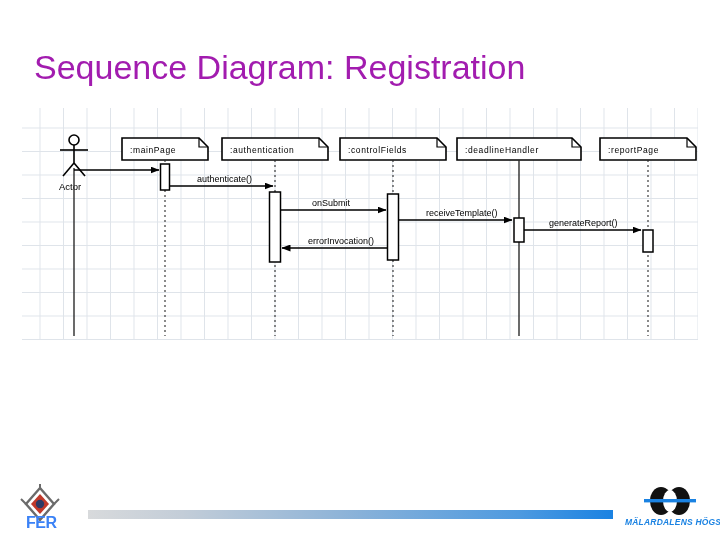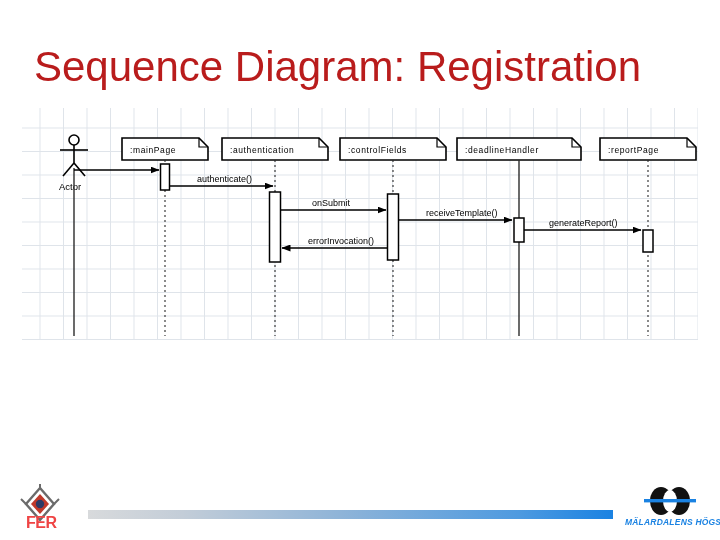--- a/index.html
+++ b/index.html
@@ -9,23 +9,23 @@
     font-family:"Liberation Sans", sans-serif;
     overflow:hidden;
     position:relative;
   }
 
   
   #slide-title{
     position:absolute;
     left:34px; top:44px;
     width:660px;
-    font-size:42px;
+    font-size:34px;
     line-height:46px;
-    color:#b91c1c;
+    color:#a21caf;
     font-weight:400;
     letter-spacing:0px;
     white-space:nowrap;
   }
 
   
   #diagram-canvas{
     position:absolute;
     left:22px; top:108px;
     width:676px; height:232px;
@@ -65,21 +65,21 @@
     letter-spacing:0.2px;
     white-space:nowrap;
     transform:scaleY(1.15);
     transform-origin:left top;
   }
   #fer-wordmark{
     position:absolute;
     left:26px; top:514px;
     font-size:16px;
     font-weight:bold;
-    color:#ef4444;
+    color:#3b82f6;
     letter-spacing:-0.5px;
   }
 </style>
 </head>
 <body>
 
 <div id="slide-title">Sequence Diagram: Registration</div>
 
 <div id="diagram-canvas">
   <svg id="diagram-svg" width="676" height="232" viewBox="0 0 676 232">

